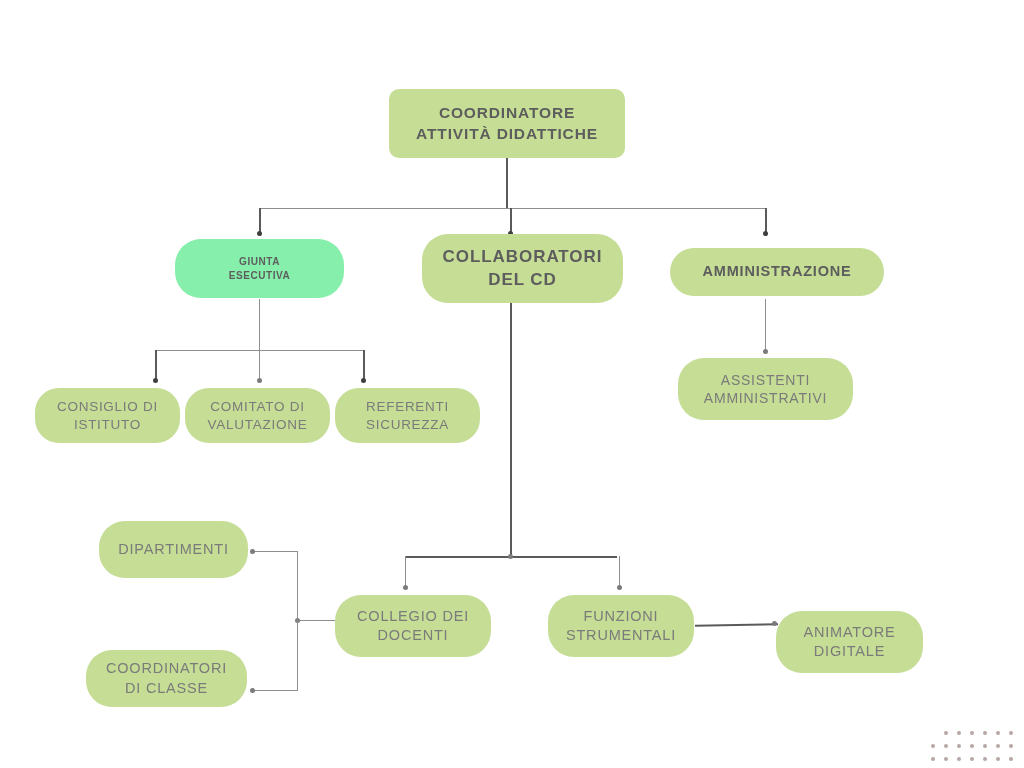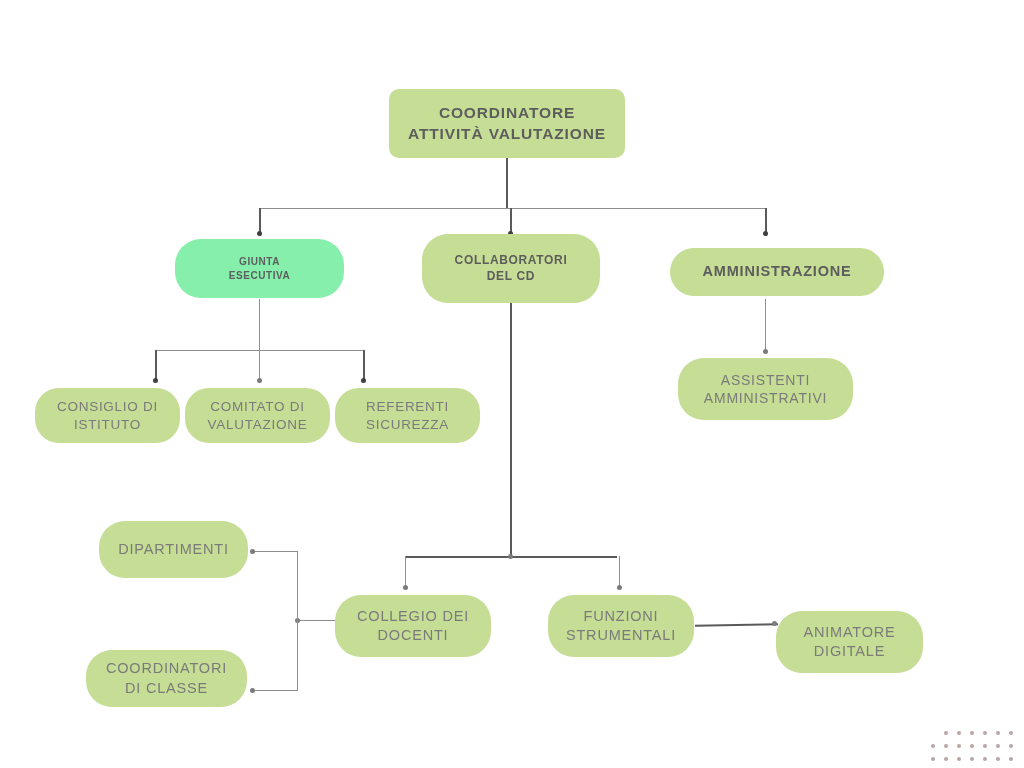--- a/index.html
+++ b/index.html
@@ -84,32 +84,32 @@
   <div class="ln h soft" style="left: 252px; top: 690px; width: 46px; background: rgb(142, 142, 142);"></div>
   <div class="dotcap grey" style="left:250px; top:549px;"></div>
   <div class="dotcap grey" style="left:250px; top:688px;"></div>
 
   <div class="ln h" style="left: 695px; top: 624px; width: 83px; transform: rotate(-1deg); background: rgb(90, 90, 90);"></div>
   <div class="dotcap grey" style="left:772px; top:621px;"></div>
 
   <div class="node lvl-strong" style="left: 389px; top: 89px; width: 236px; height: 69px; border-radius: 10px; font-size: 15.5px; background: rgb(197, 221, 148); color: rgb(93, 93, 93);">
     <span>
       <span>COORDINATORE</span><br>
-      <span>ATTIVITÀ VALUTAZIONE</span>
+      <span>ATTIVITÀ DIDATTICHE</span>
     </span>
   </div>
 
   <div class="node lvl-strong" style="left: 175px; top: 239px; width: 169px; height: 59px; border-radius: 26px; font-size: 10px; background: #86efac; color: rgb(93, 93, 93);">
     <span>
       <span>GIUNTA</span><br>
       <span>ESECUTIVA</span>
     </span>
   </div>
 
-  <div class="node lvl-strong" style="left: 422px; top: 234px; width: 178px; height: 69px; border-radius: 26px; font-size: 12px; background: rgb(197, 221, 148); color: rgb(93, 93, 93); justify-content: center;">
+  <div class="node lvl-strong" style="left: 422px; top: 234px; width: 201px; height: 69px; border-radius: 26px; font-size: 17px; background: rgb(197, 221, 148); color: rgb(93, 93, 93); justify-content: center;">
     <span>
       <span>COLLABORATORI</span><br>
       <span>DEL CD</span>
     </span>
   </div>
 
   <div class="node lvl-strong" style="left: 670px; top: 248px; width: 214px; height: 48px; border-radius: 24px; font-size: 14.5px; background: rgb(197, 221, 148); color: rgb(93, 93, 93);">
     <span>AMMINISTRAZIONE</span>
   </div>
 

